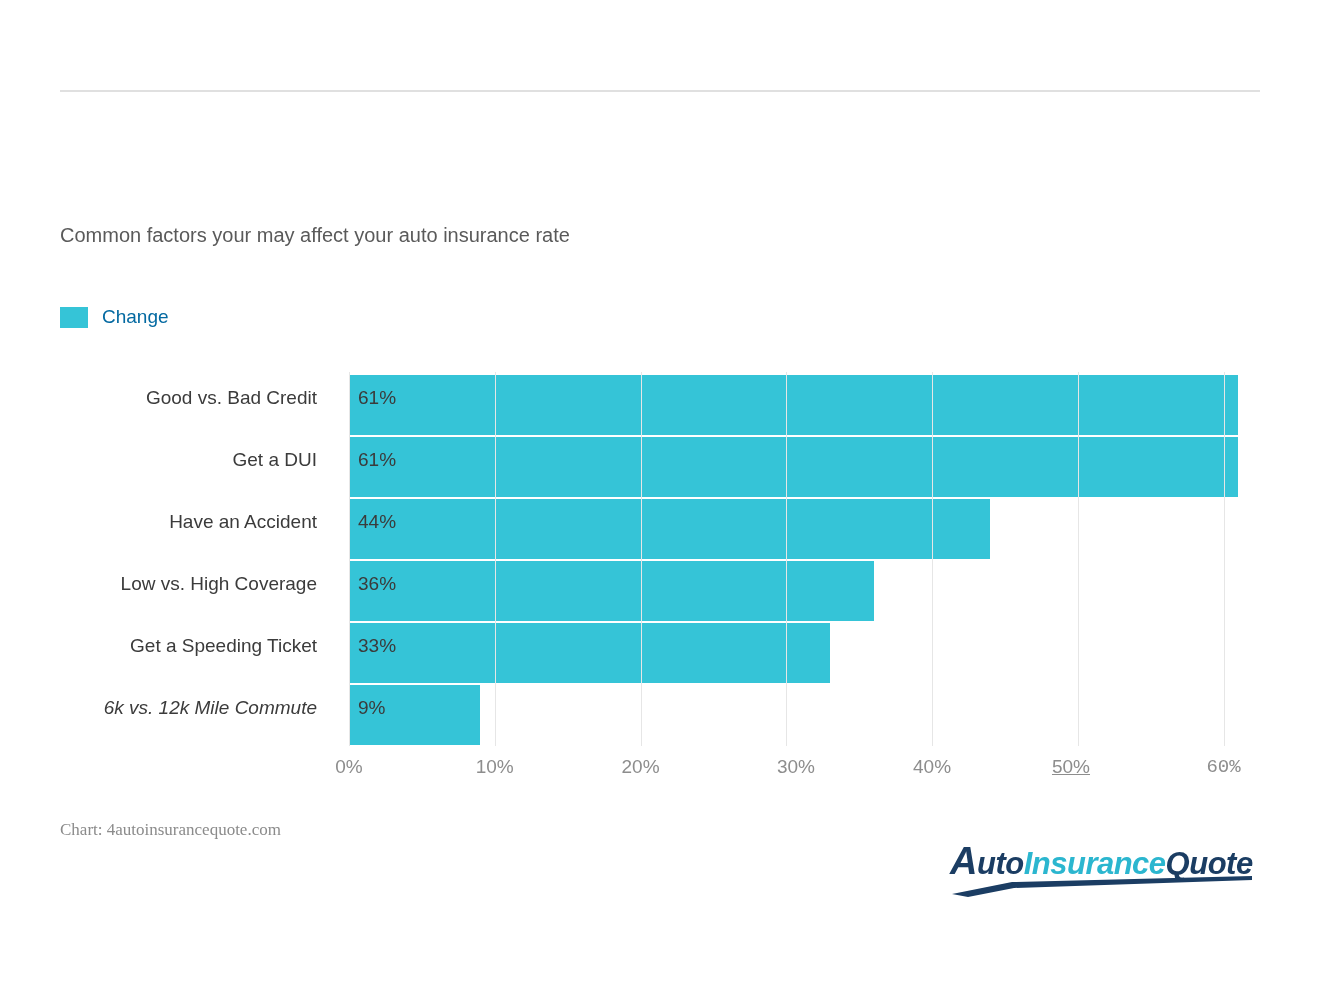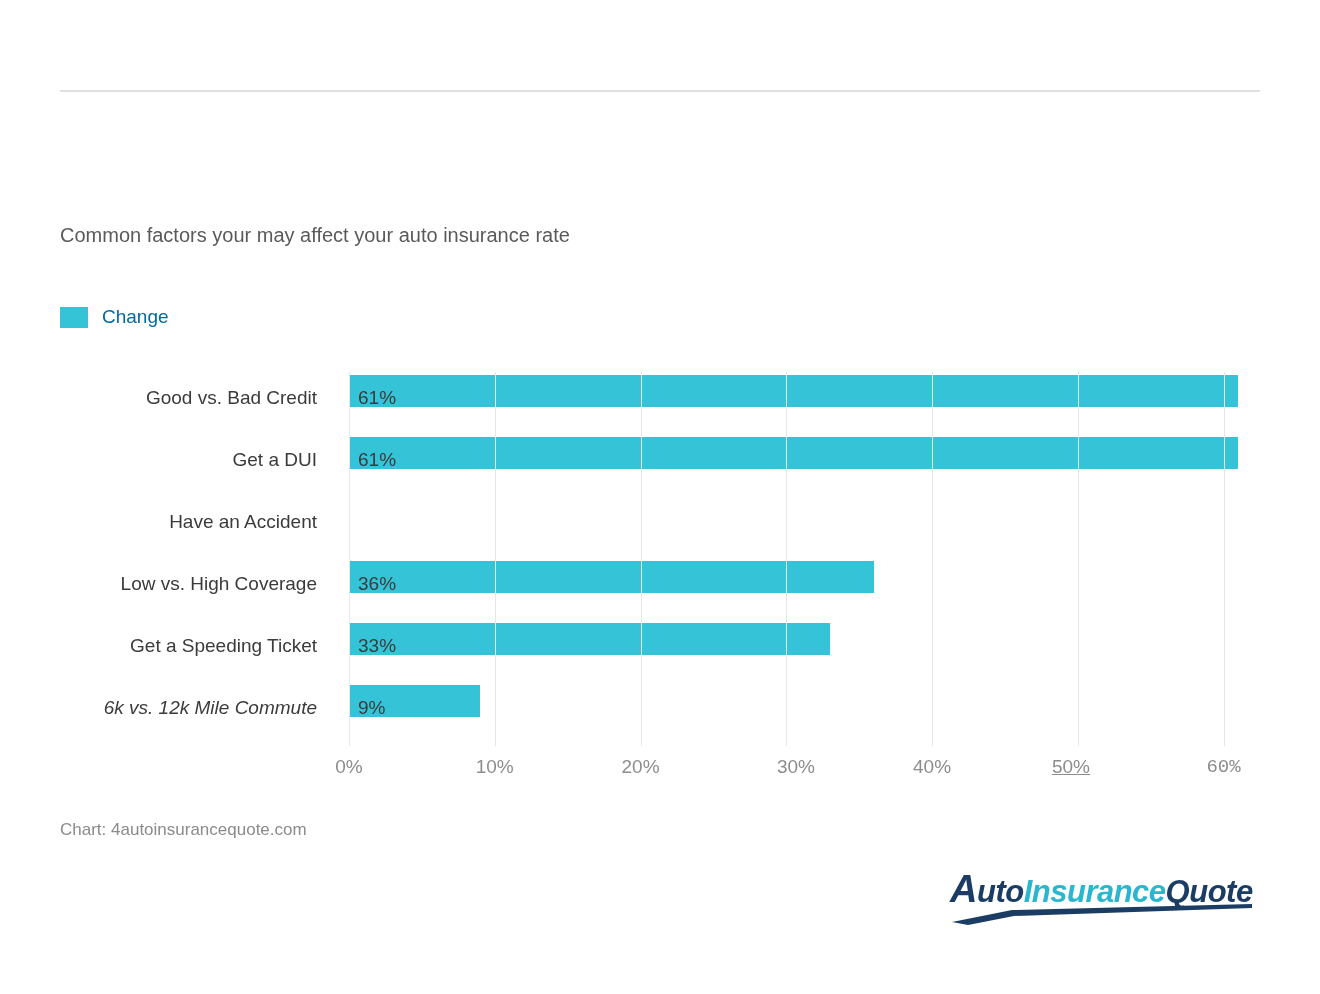--- a/index.html
+++ b/index.html
@@ -94,21 +94,21 @@
     width: 1px;
     background: #d5d5d5;
   }
   .rows {
     position: absolute;
     inset: 0;
   }
   .row {
     position: absolute;
     left: 0;
-    height: 32px;
+    height: 60px;
   }
   .bar {
     height: 100%;
     background: #35c4d7;
   }
   .bar-value {
     position: absolute;
     left: 9px;
     top: 0;
     height: 46px;
@@ -147,29 +147,29 @@
     font-size: 19px;
     color: #8d8d8d;
     white-space: nowrap;
   }
   .source {
     position: absolute;
     left: 60px;
     top: 820px;
     font-size: 17px;
     color: #8b8b8b;
+    font-family: Liberation Serif, serif;
   }
   
   .logo {
     position: absolute;
     left: 950px;
     top: 838px;
     width: 310px;
     height: 64px;
-    margin-top: 28px;
   }
   .logo-text {
     position: absolute;
     left: 0;
     top: 2px;
     font-size: 31px;
     font-weight: bold;
     font-style: italic;
     letter-spacing: -0.5px;
     white-space: nowrap;
@@ -214,20 +214,24 @@
     <div class="plot" id="plot">
       <div class="axis-left"></div>
       <div class="rows" id="rows">
           <div class="row" style="top: 3px; width: 889.136px;">
             <div class="bar" style="background: rgb(53, 196, 215);"></div>
             <div class="bar-value">61%</div>
           </div>
           <div class="row" style="top: 65px; width: 889.136px;">
             <div class="bar" style="background: rgb(53, 196, 215);"></div>
             <div class="bar-value">61%</div>
+          </div>
+          <div class="row" style="top: 127px; width: 641.344px;">
+            <div class="bar" style="background: rgb(53, 196, 215);"></div>
+            <div class="bar-value">44%</div>
           </div>
           <div class="row" style="top: 189px; width: 524.736px;">
             <div class="bar" style="background: rgb(53, 196, 215);"></div>
             <div class="bar-value">36%</div>
           </div>
           <div class="row" style="top: 251px; width: 481.008px;">
             <div class="bar" style="background: rgb(53, 196, 215);"></div>
             <div class="bar-value">33%</div>
           </div>
           <div class="row" style="top: 313px; width: 131.184px;">

